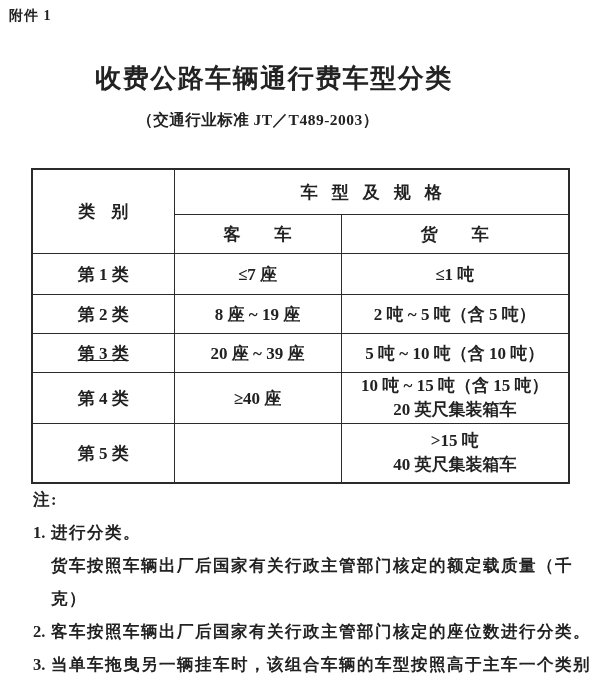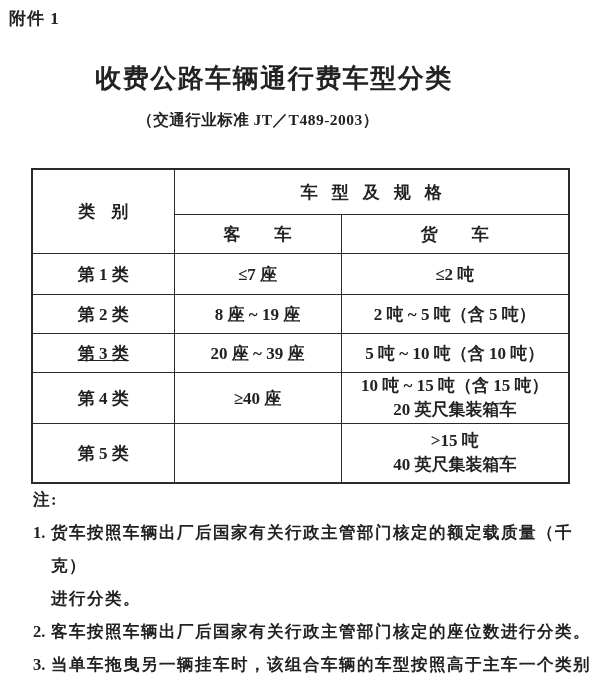--- a/index.html
+++ b/index.html
@@ -13,21 +13,21 @@
     position: relative;
     overflow: hidden;
     font-family: "Liberation Serif", "DejaVu Serif", serif;
     font-weight: bold;
     color: #222222;
   }
   .attachment {
     position: absolute;
     top: 7px;
     left: 9px;
-    font-size: 17px;
+    font-size: 14px;
     letter-spacing: 1px;
     text-align: right;
   }
   .doc-title {
     position: absolute;
     top: 61px;
     left: 0;
     width: 548px;
     text-align: center;
     font-size: 26px;
@@ -108,21 +108,21 @@
       <td rowspan="2" class="ls-cat rh-a">类别</td>
       <td colspan="2" class="ls-group rh-a">车型及规格</td>
     </tr>
     <tr>
       <td class="ls-wide rh-b">客车</td>
       <td class="ls-wide rh-b">货车</td>
     </tr>
     <tr>
       <td class="rh-r1">第 1 类</td>
       <td>≤7 座</td>
-      <td>≤2 吨</td>
+      <td>≤1 吨</td>
     </tr>
     <tr>
       <td class="rh-r2">第 2 类</td>
       <td>8 座 ~ 19 座</td>
       <td>2 吨 ~ 5 吨（含 5 吨）</td>
     </tr>
     <tr>
       <td class="rh-r3">第 3 类</td>
       <td>20 座 ~ 39 座</td>
       <td>5 吨 ~ 10 吨（含 10 吨）</td>
@@ -144,22 +144,22 @@
       </td>
     </tr>
   </tbody>
 </table>
 
 <div class="notes">
   <div class="notes-heading">注:</div>
   <div class="note-item">
     <span class="note-num">1.</span>
     <span class="note-lines">
+      <div>进行分类。</div>
       <div>货车按照车辆出厂后国家有关行政主管部门核定的额定载质量（千克）</div>
-      <div>进行分类。</div>
     </span>
   </div>
   <div class="note-item">
     <span class="note-num">2.</span>
     <span class="note-lines">
       <div>客车按照车辆出厂后国家有关行政主管部门核定的座位数进行分类。</div>
     </span>
   </div>
   <div class="note-item">
     <span class="note-num">3.</span>

